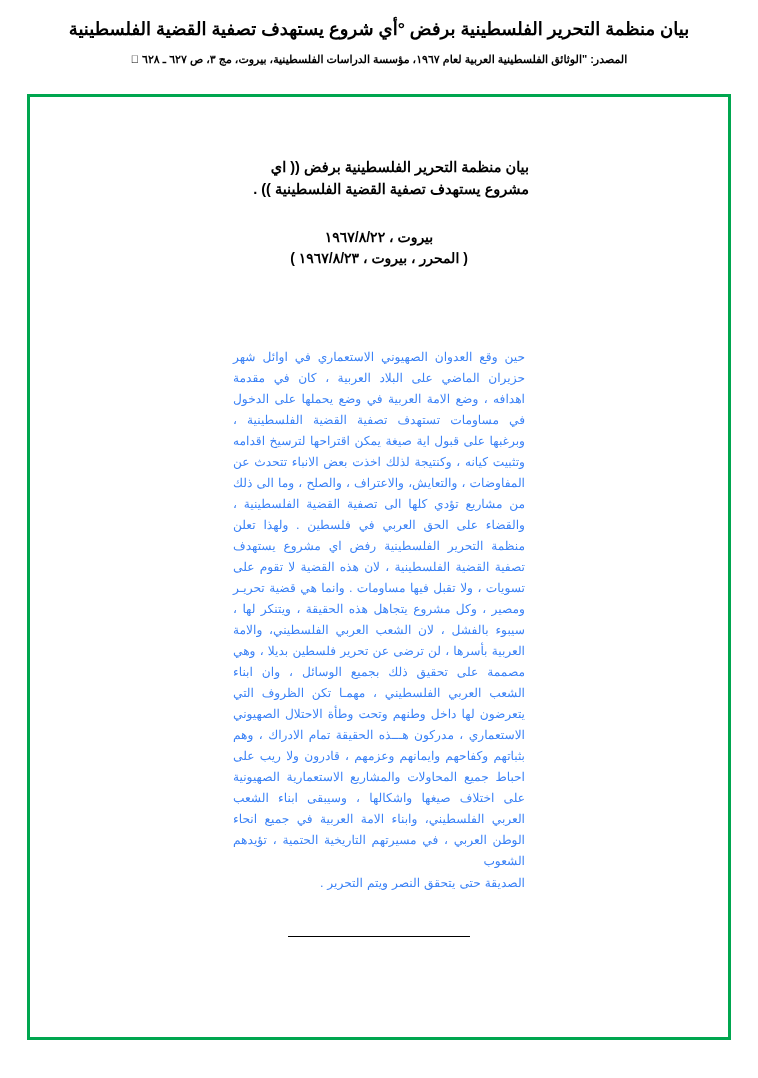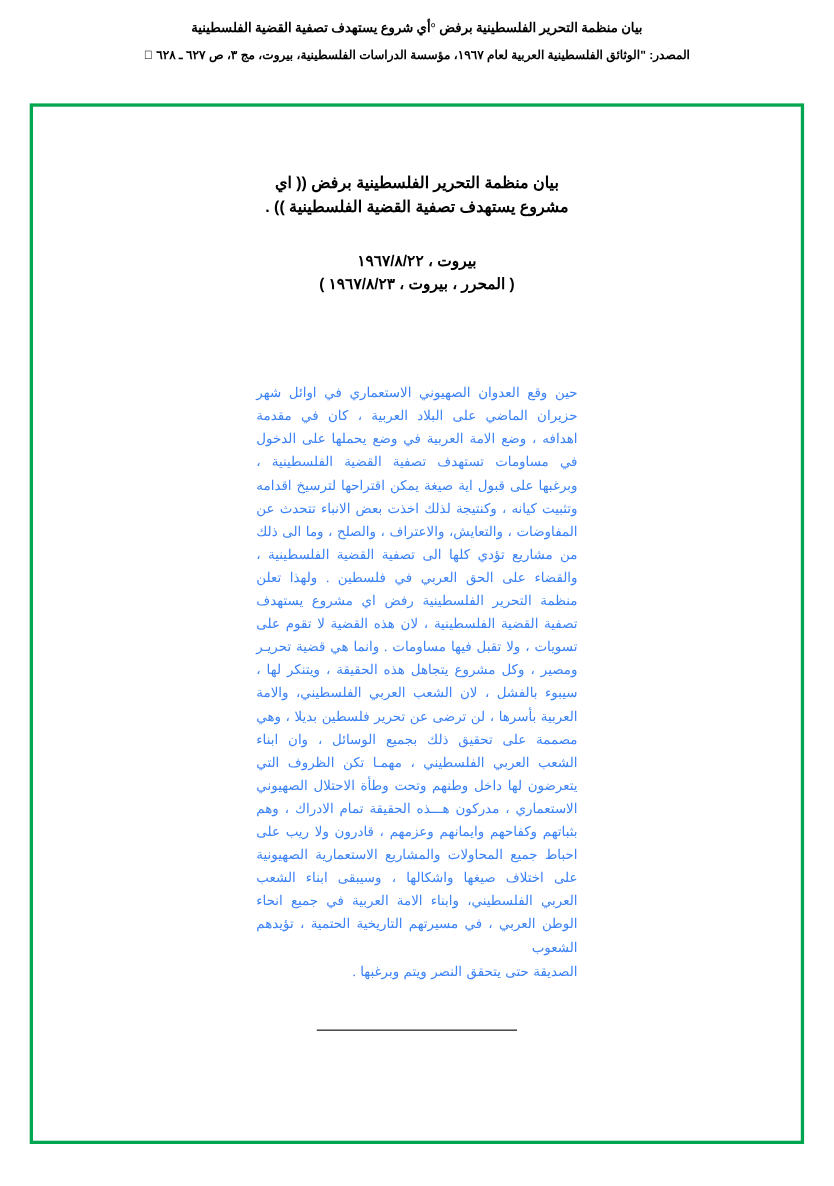--- a/index.html
+++ b/index.html
@@ -20,23 +20,23 @@
     height: 1078px;
     position: relative;
     background: #ffffff;
   }
   .header-block {
     width: 100%;
     text-align: center;
     padding-top: 17px;
   }
   .header-title {
-    font-family: Liberation Serif, serif;
+    font-family: Liberation Sans, sans-serif;
     font-weight: bold;
-    font-size: 12px;
+    font-size: 18px;
     letter-spacing: 0;
     color: #000;
     line-height: 1.4;
   }
   .header-source {
     font-family: "Liberation Sans", sans-serif;
     font-weight: bold;
     font-size: 11px;
     color: #000;
     margin-top: 10px;
@@ -57,21 +57,20 @@
     top: 6px;
     left: 6px;
     right: 6px;
     bottom: 6px;
     border: 1px solid #ffffff;
     box-sizing: border-box;
   }
   .doc-title {
     margin: 52px auto 0 auto;
     width: 300px;
-    text-align: center;
     font-family: "Liberation Sans", sans-serif;
     font-weight: bold;
     font-size: 14.5px;
     line-height: 1.55;
     color: #000;
   }
   .doc-date {
     margin: 26px auto 0 auto;
     width: 340px;
     text-align: center;
@@ -125,21 +124,21 @@
 
       <div class="doc-title">بيان منظمة التحرير الفلسطينية برفض (( اي مشروع يستهدف تصفية القضية الفلسطينية )) .</div>
 
       <div class="doc-date">
         <div>بيروت ، ١٩٦٧/٨/٢٢</div>
         <div>( المحرر ، بيروت ، ١٩٦٧/٨/٢٣ )</div>
       </div>
 
       <div class="doc-body">
         <p>حين وقع العدوان الصهيوني الاستعماري في اوائل شهر حزيران الماضي على البلاد العربية ، كان في مقدمة اهدافه ، وضع الامة العربية في وضع يحملها على الدخول في مساومات تستهدف تصفية القضية الفلسطينية ، وبرغبها على قبول اية صيغة يمكن اقتراحها لترسيخ اقدامه وتثبيت كيانه ، وكنتيجة لذلك اخذت بعض الانباء تتحدث عن المفاوضات ، والتعايش، والاعتراف ، والصلح ، وما الى ذلك من مشاريع تؤدي كلها الى تصفية القضية الفلسطينية ، والقضاء على الحق العربي في فلسطين . ولهذا تعلن منظمة التحرير الفلسطينية رفض اي مشروع يستهدف تصفية القضية الفلسطينية ، لان هذه القضية لا تقوم على تسويات ، ولا تقبل فيها مساومات . وانما هي قضية تحريـر ومصير ، وكل مشروع يتجاهل هذه الحقيقة ، ويتنكر لها ، سيبوء بالفشل ، لان الشعب العربي الفلسطيني، والامة العربية بأسرها ، لن ترضى عن تحرير فلسطين بديلا ، وهي مصممة على تحقيق ذلك بجميع الوسائل ، وان ابناء الشعب العربي الفلسطيني ، مهمـا تكن الظروف التي يتعرضون لها داخل وطنهم وتحت وطأة الاحتلال الصهيوني الاستعماري ، مدركون هـــذه الحقيقة تمام الادراك ، وهم بثباتهم وكفاحهم وايمانهم وعزمهم ، قادرون ولا ريب على احباط جميع المحاولات والمشاريع الاستعمارية الصهيونية على اختلاف صيغها واشكالها ، وسيبقى ابناء الشعب العربي الفلسطيني، وابناء الامة العربية في جميع انحاء الوطن العربي ، في مسيرتهم التاريخية الحتمية ، تؤيدهم الشعوب</p>
-        <span class="last-line">الصديقة حتى يتحقق النصر ويتم وبرغبها .</span>
+        <span class="last-line">الصديقة حتى يتحقق النصر ويتم التحرير .</span>
       </div>
 
       <div class="rule"></div>
 
     </div>
   </div>
 
 </div>
 
 </body></html>

